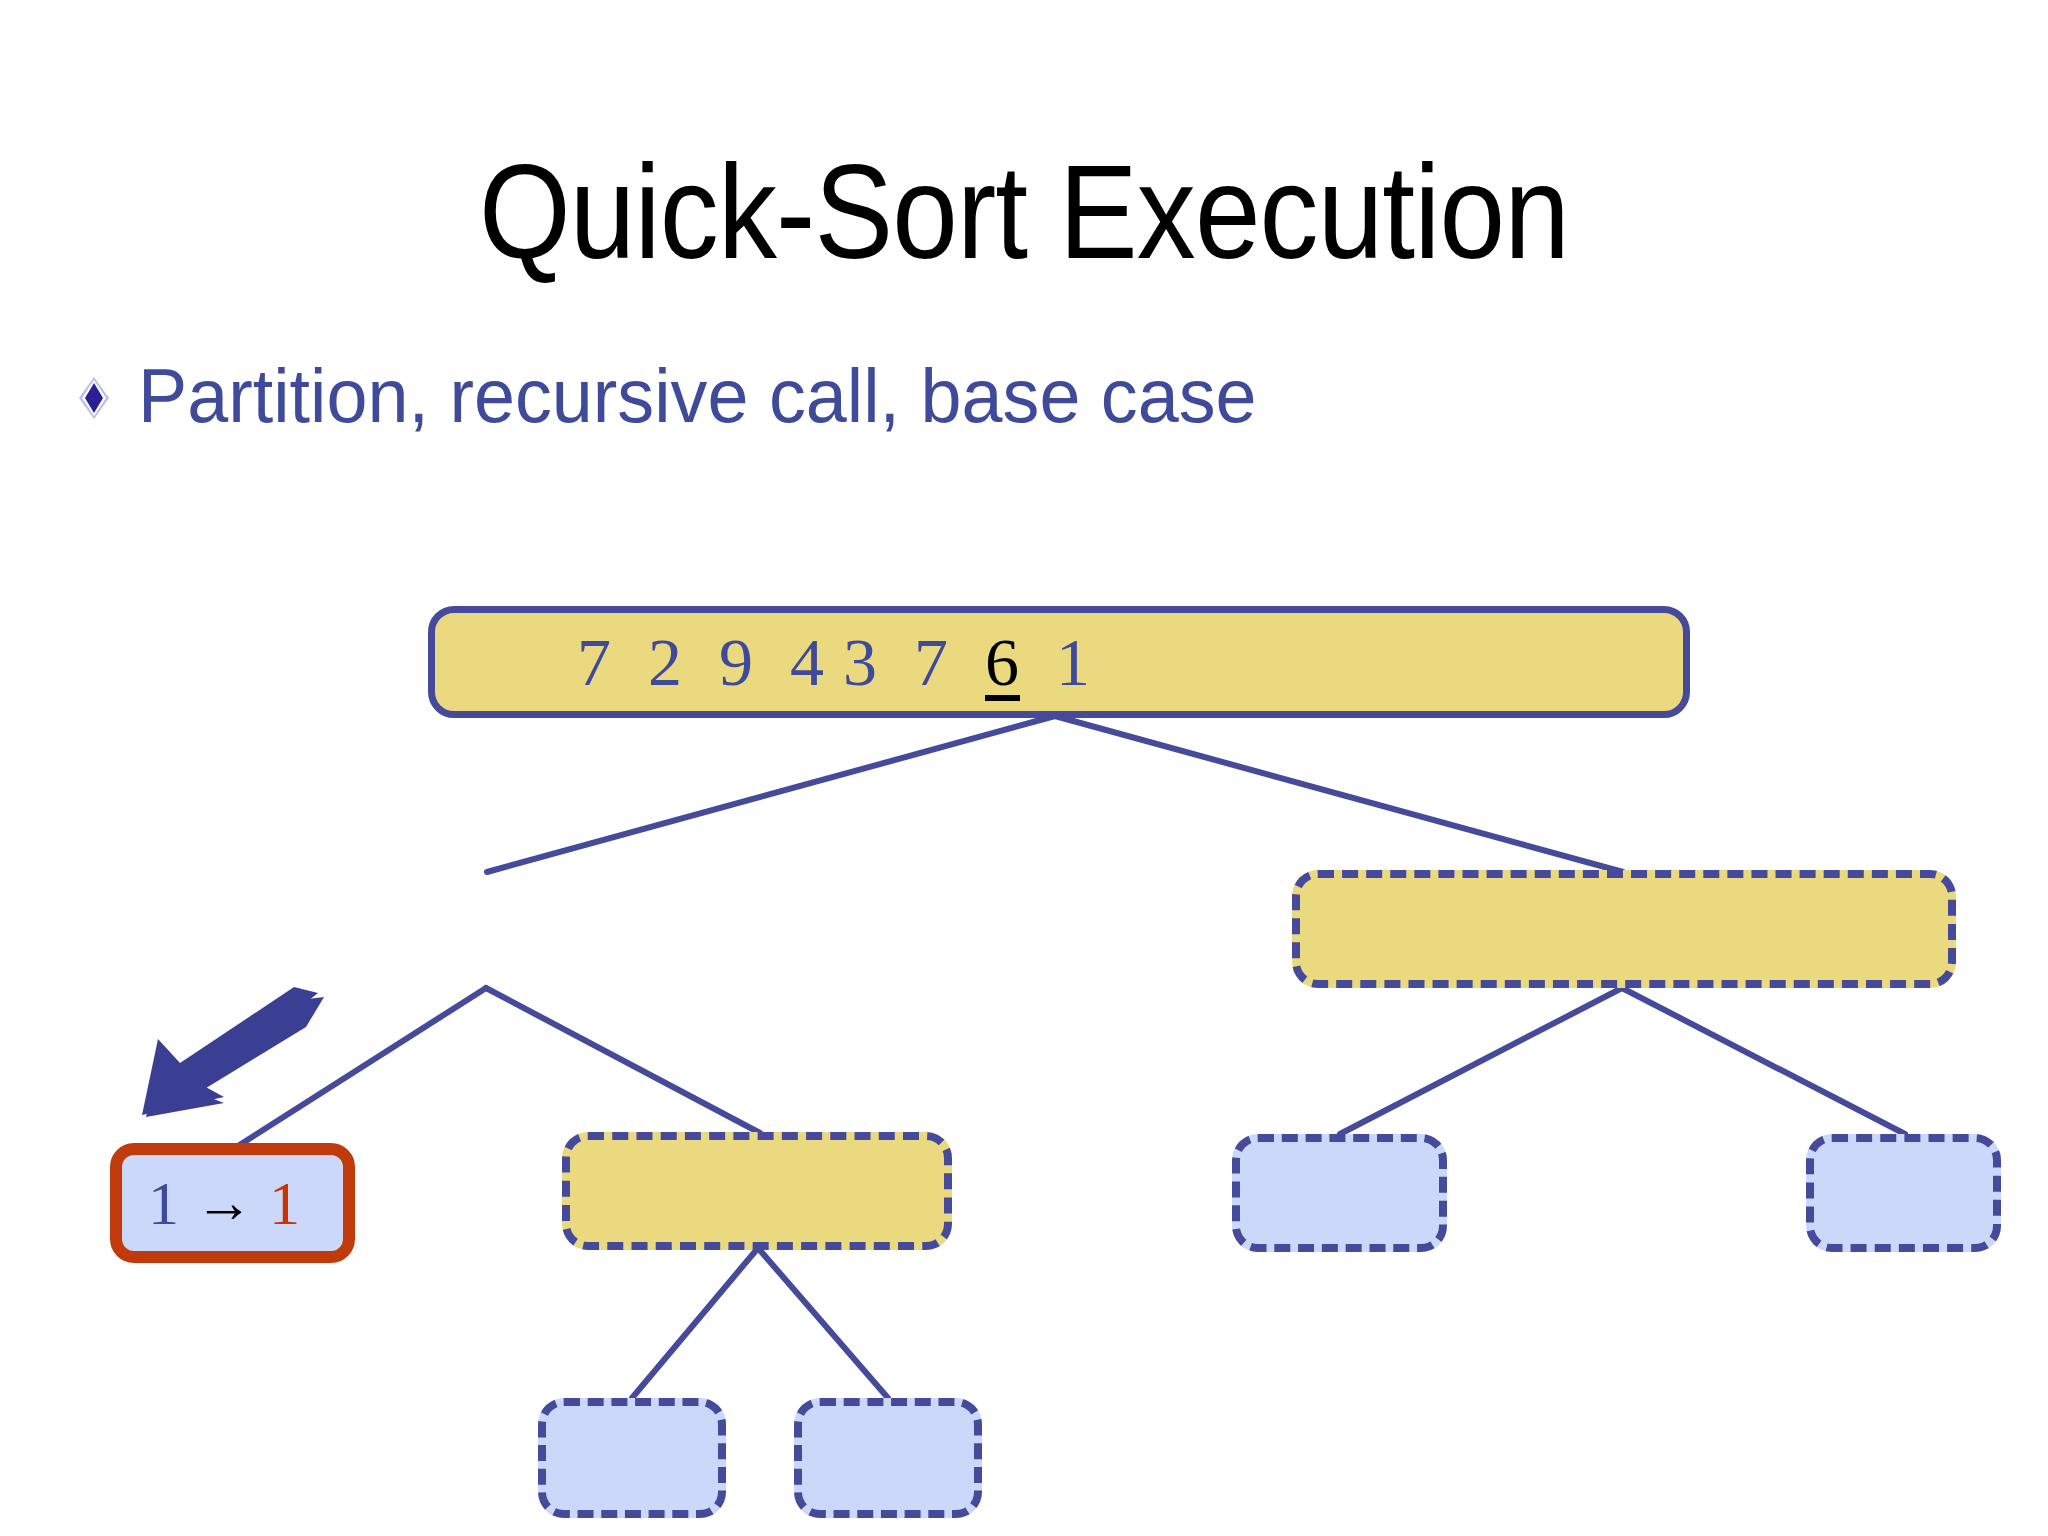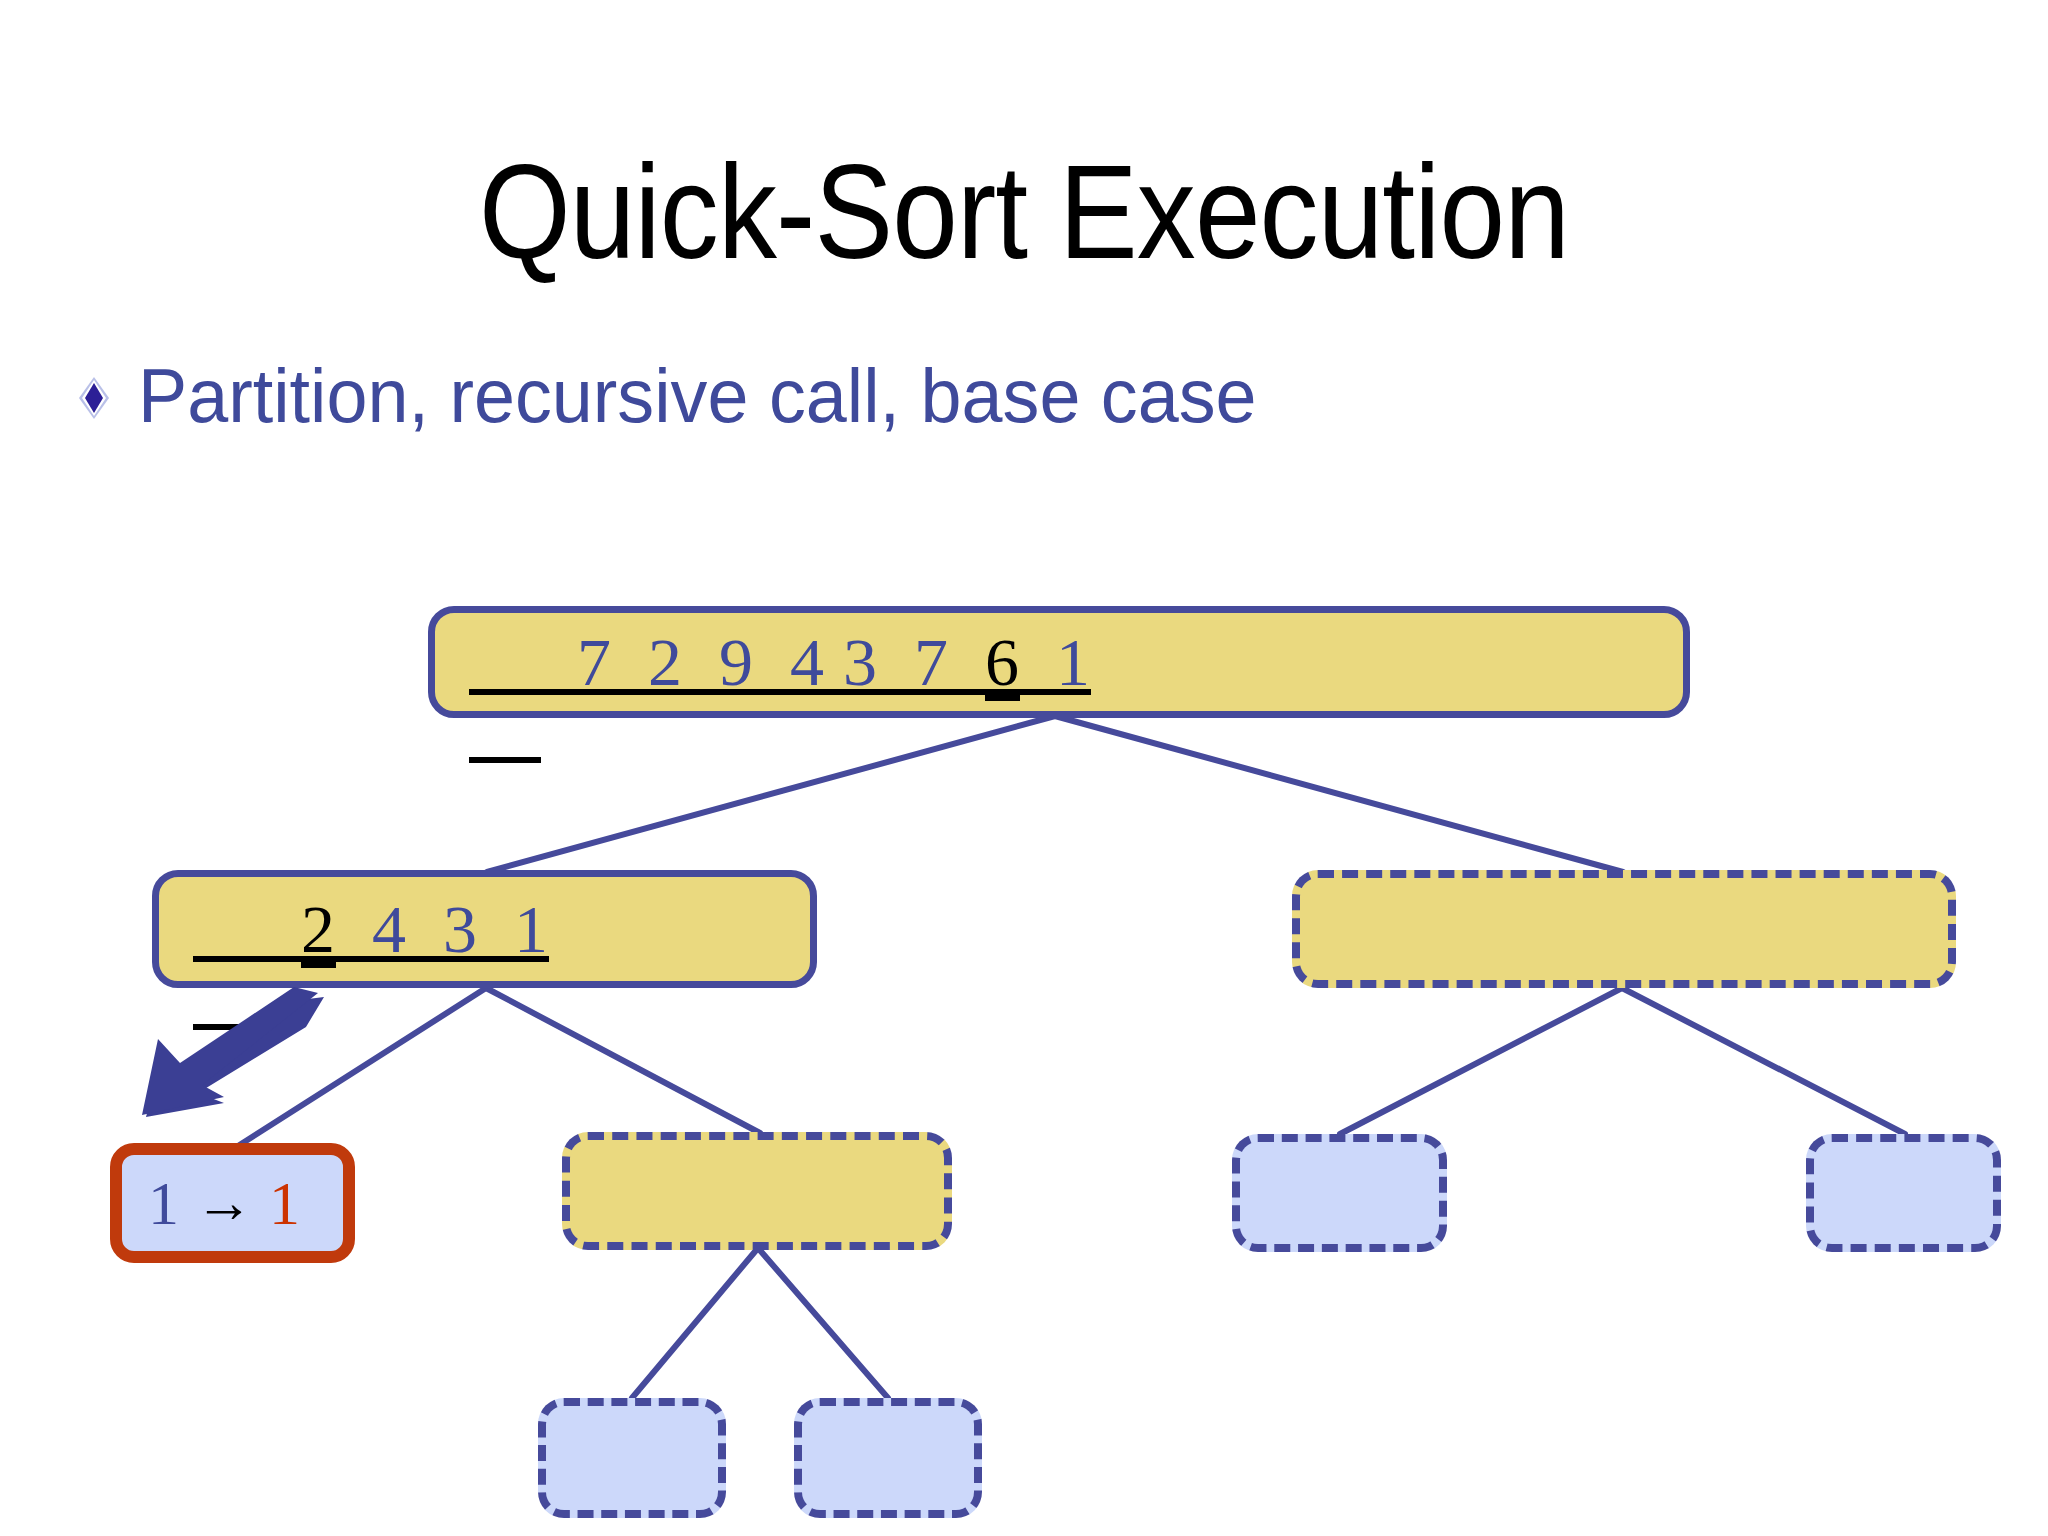--- a/index.html
+++ b/index.html
@@ -80,21 +80,20 @@
   .node {
     position: absolute;
     box-sizing: border-box;
     border-radius: 26px;
     display: flex;
     align-items: center;
   }
   .node.yellow-solid {
     background: #ead97f;
     border: 7px solid #464a9b;
-    text-decoration: underline;
   }
   .node.yellow-dashed {
     background: #ead97f;
     border: 8px dashed #464a9b;
   }
   .node.blue-dashed {
     background: #ccd8fa;
     border: 8px dashed #464a9b;
   }
   .node.basecase {
@@ -179,25 +178,20 @@
       <line x1="758" y1="1248" x2="888" y2="1398"></line>
     </g>
   </svg>
 
   <div class="node yellow-solid" style="left:428px; top:606px; width:1262px; height:112px;">
     <span class="seq">
       <span>7  2  9  4 3  7  </span><span class="pivot">6</span><span>  1</span>
     </span>
   </div>
 
-  <div class="node yellow-solid" style="left:152px; top:870px; width:665px; height:118px;">
-    <span class="seq">
-      <span class="pivot">2</span><span>  4  3  1</span>
-    </span>
-  </div>
 
   <div class="node yellow-dashed" style="left:1292px; top:870px; width:664px; height:118px;"></div>
 
   <div class="node basecase" style="left:110px; top:1143px; width:245px; height:120px;">
     <span class="basecase-inner">
       <span class="bc-from">1</span>
       <span class="bc-arrow">→</span>
       <span class="bc-to">1</span>
     </span>
   </div>

